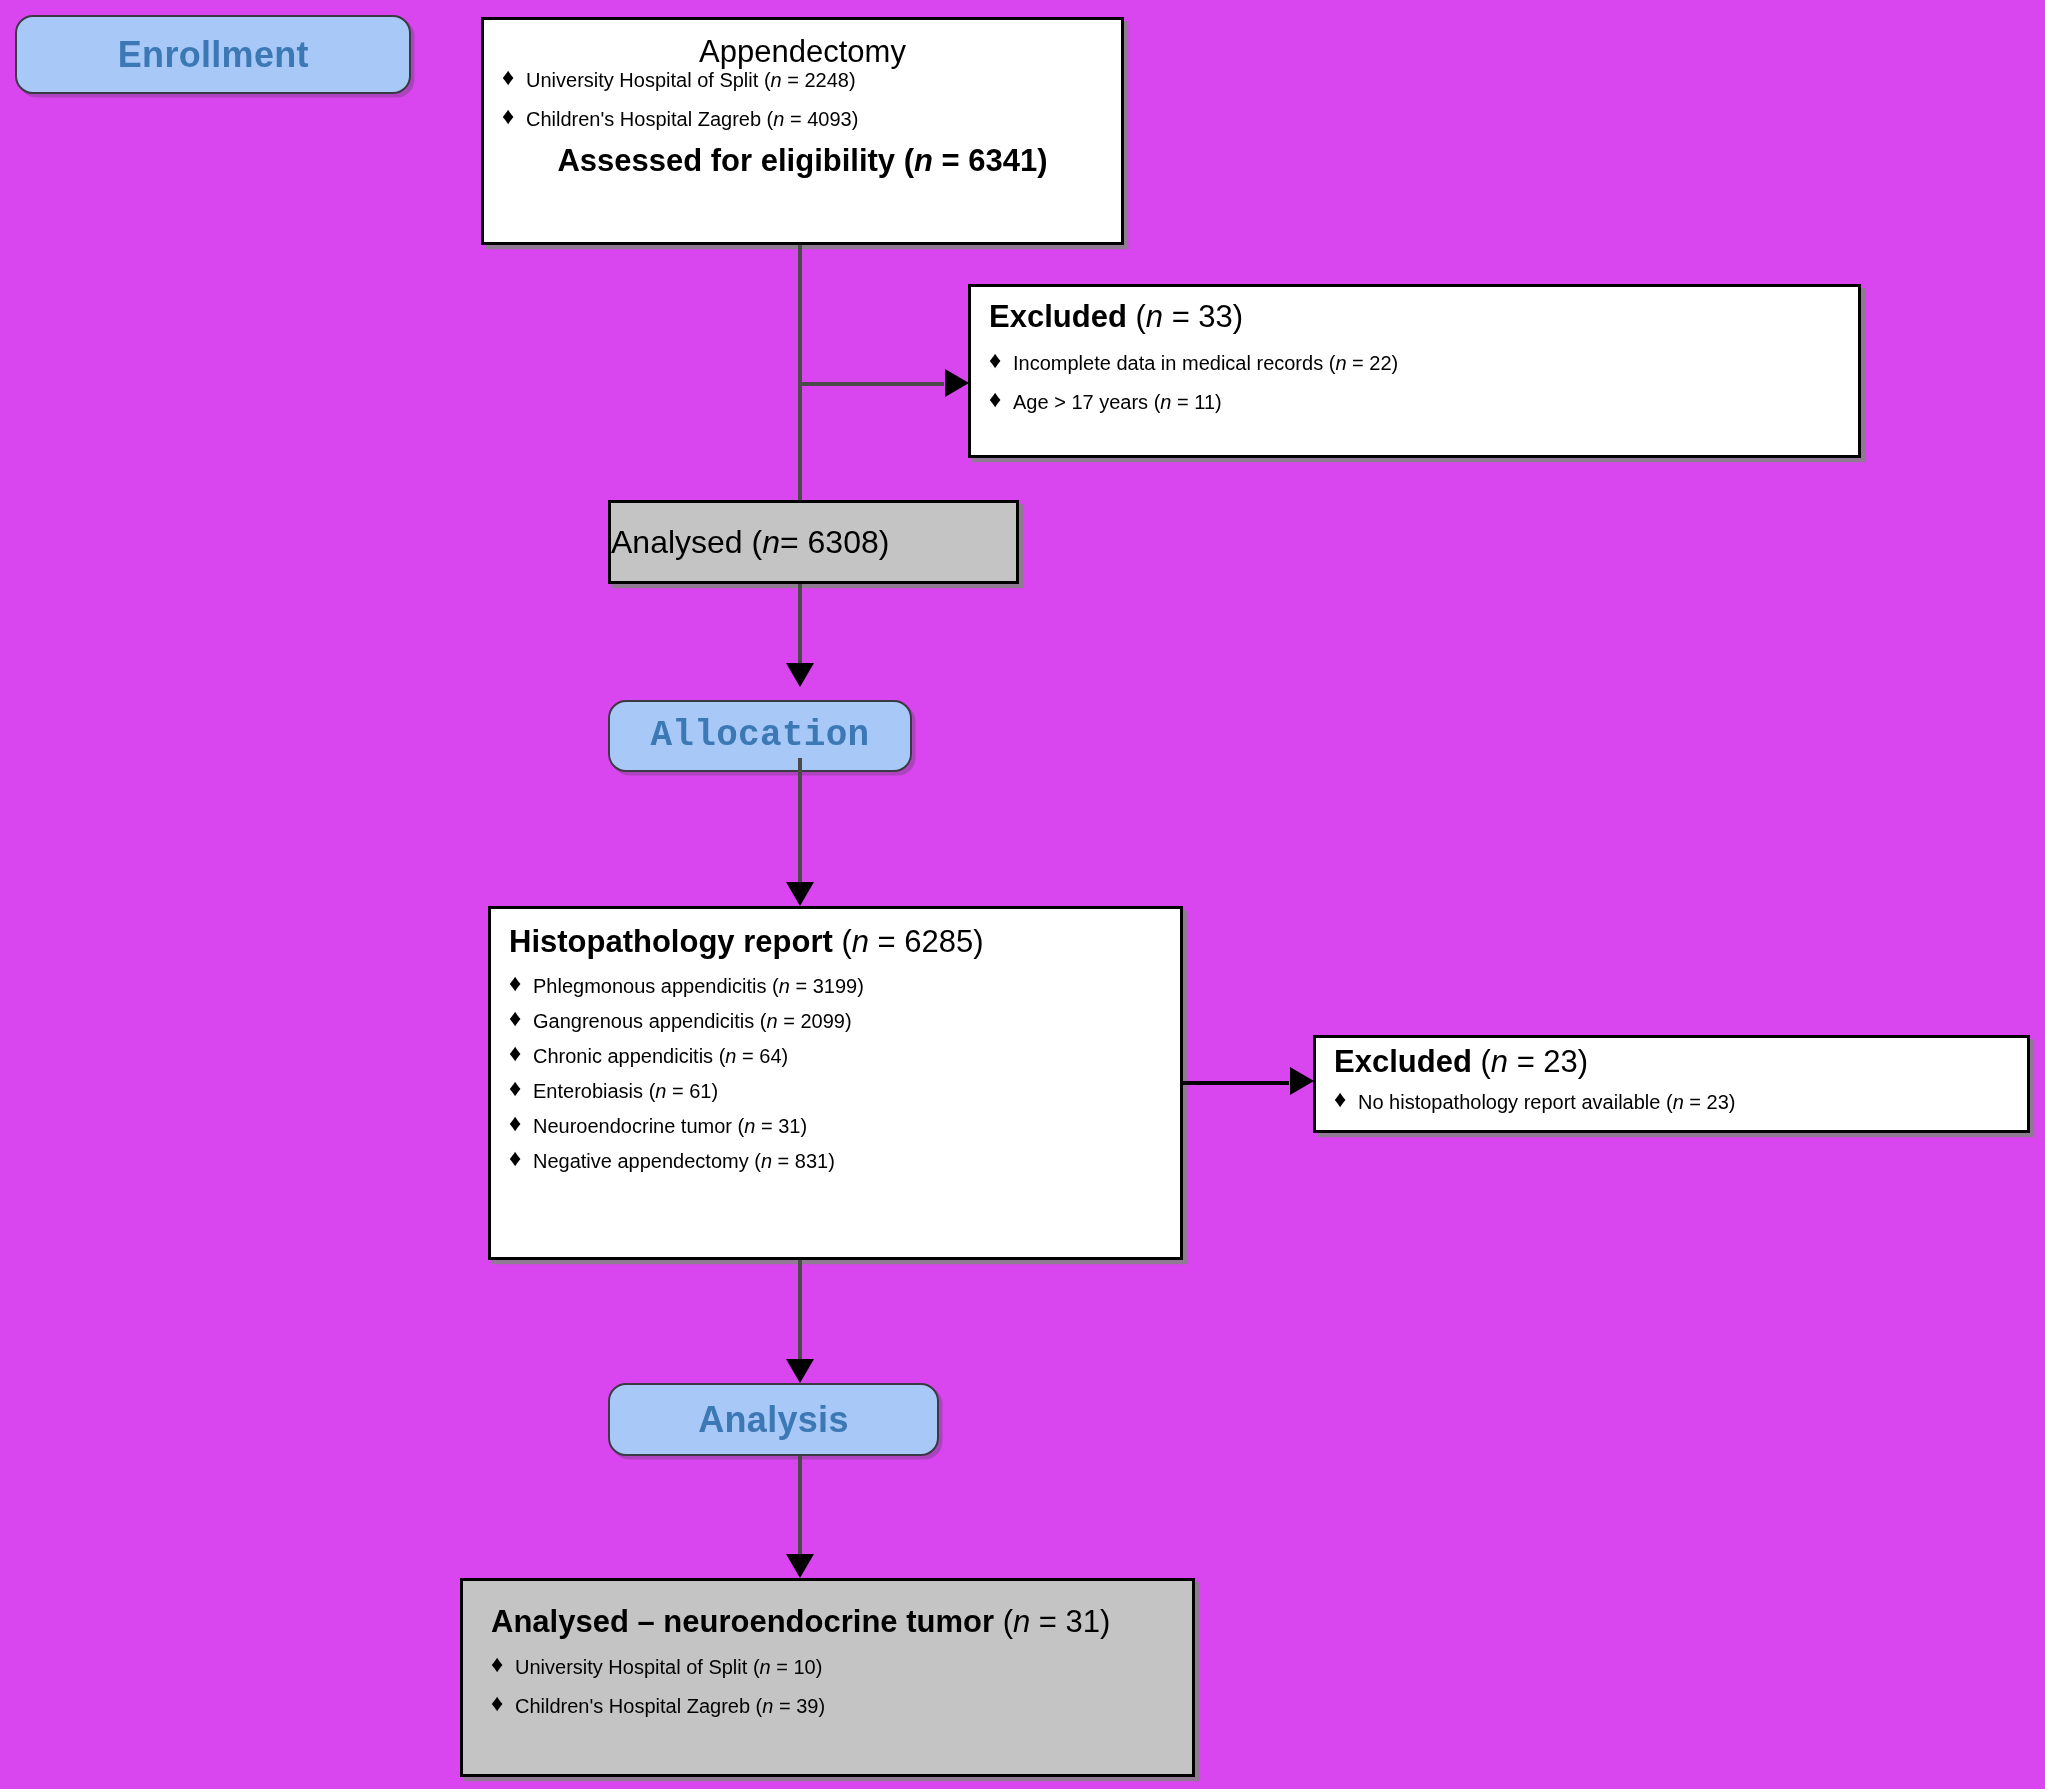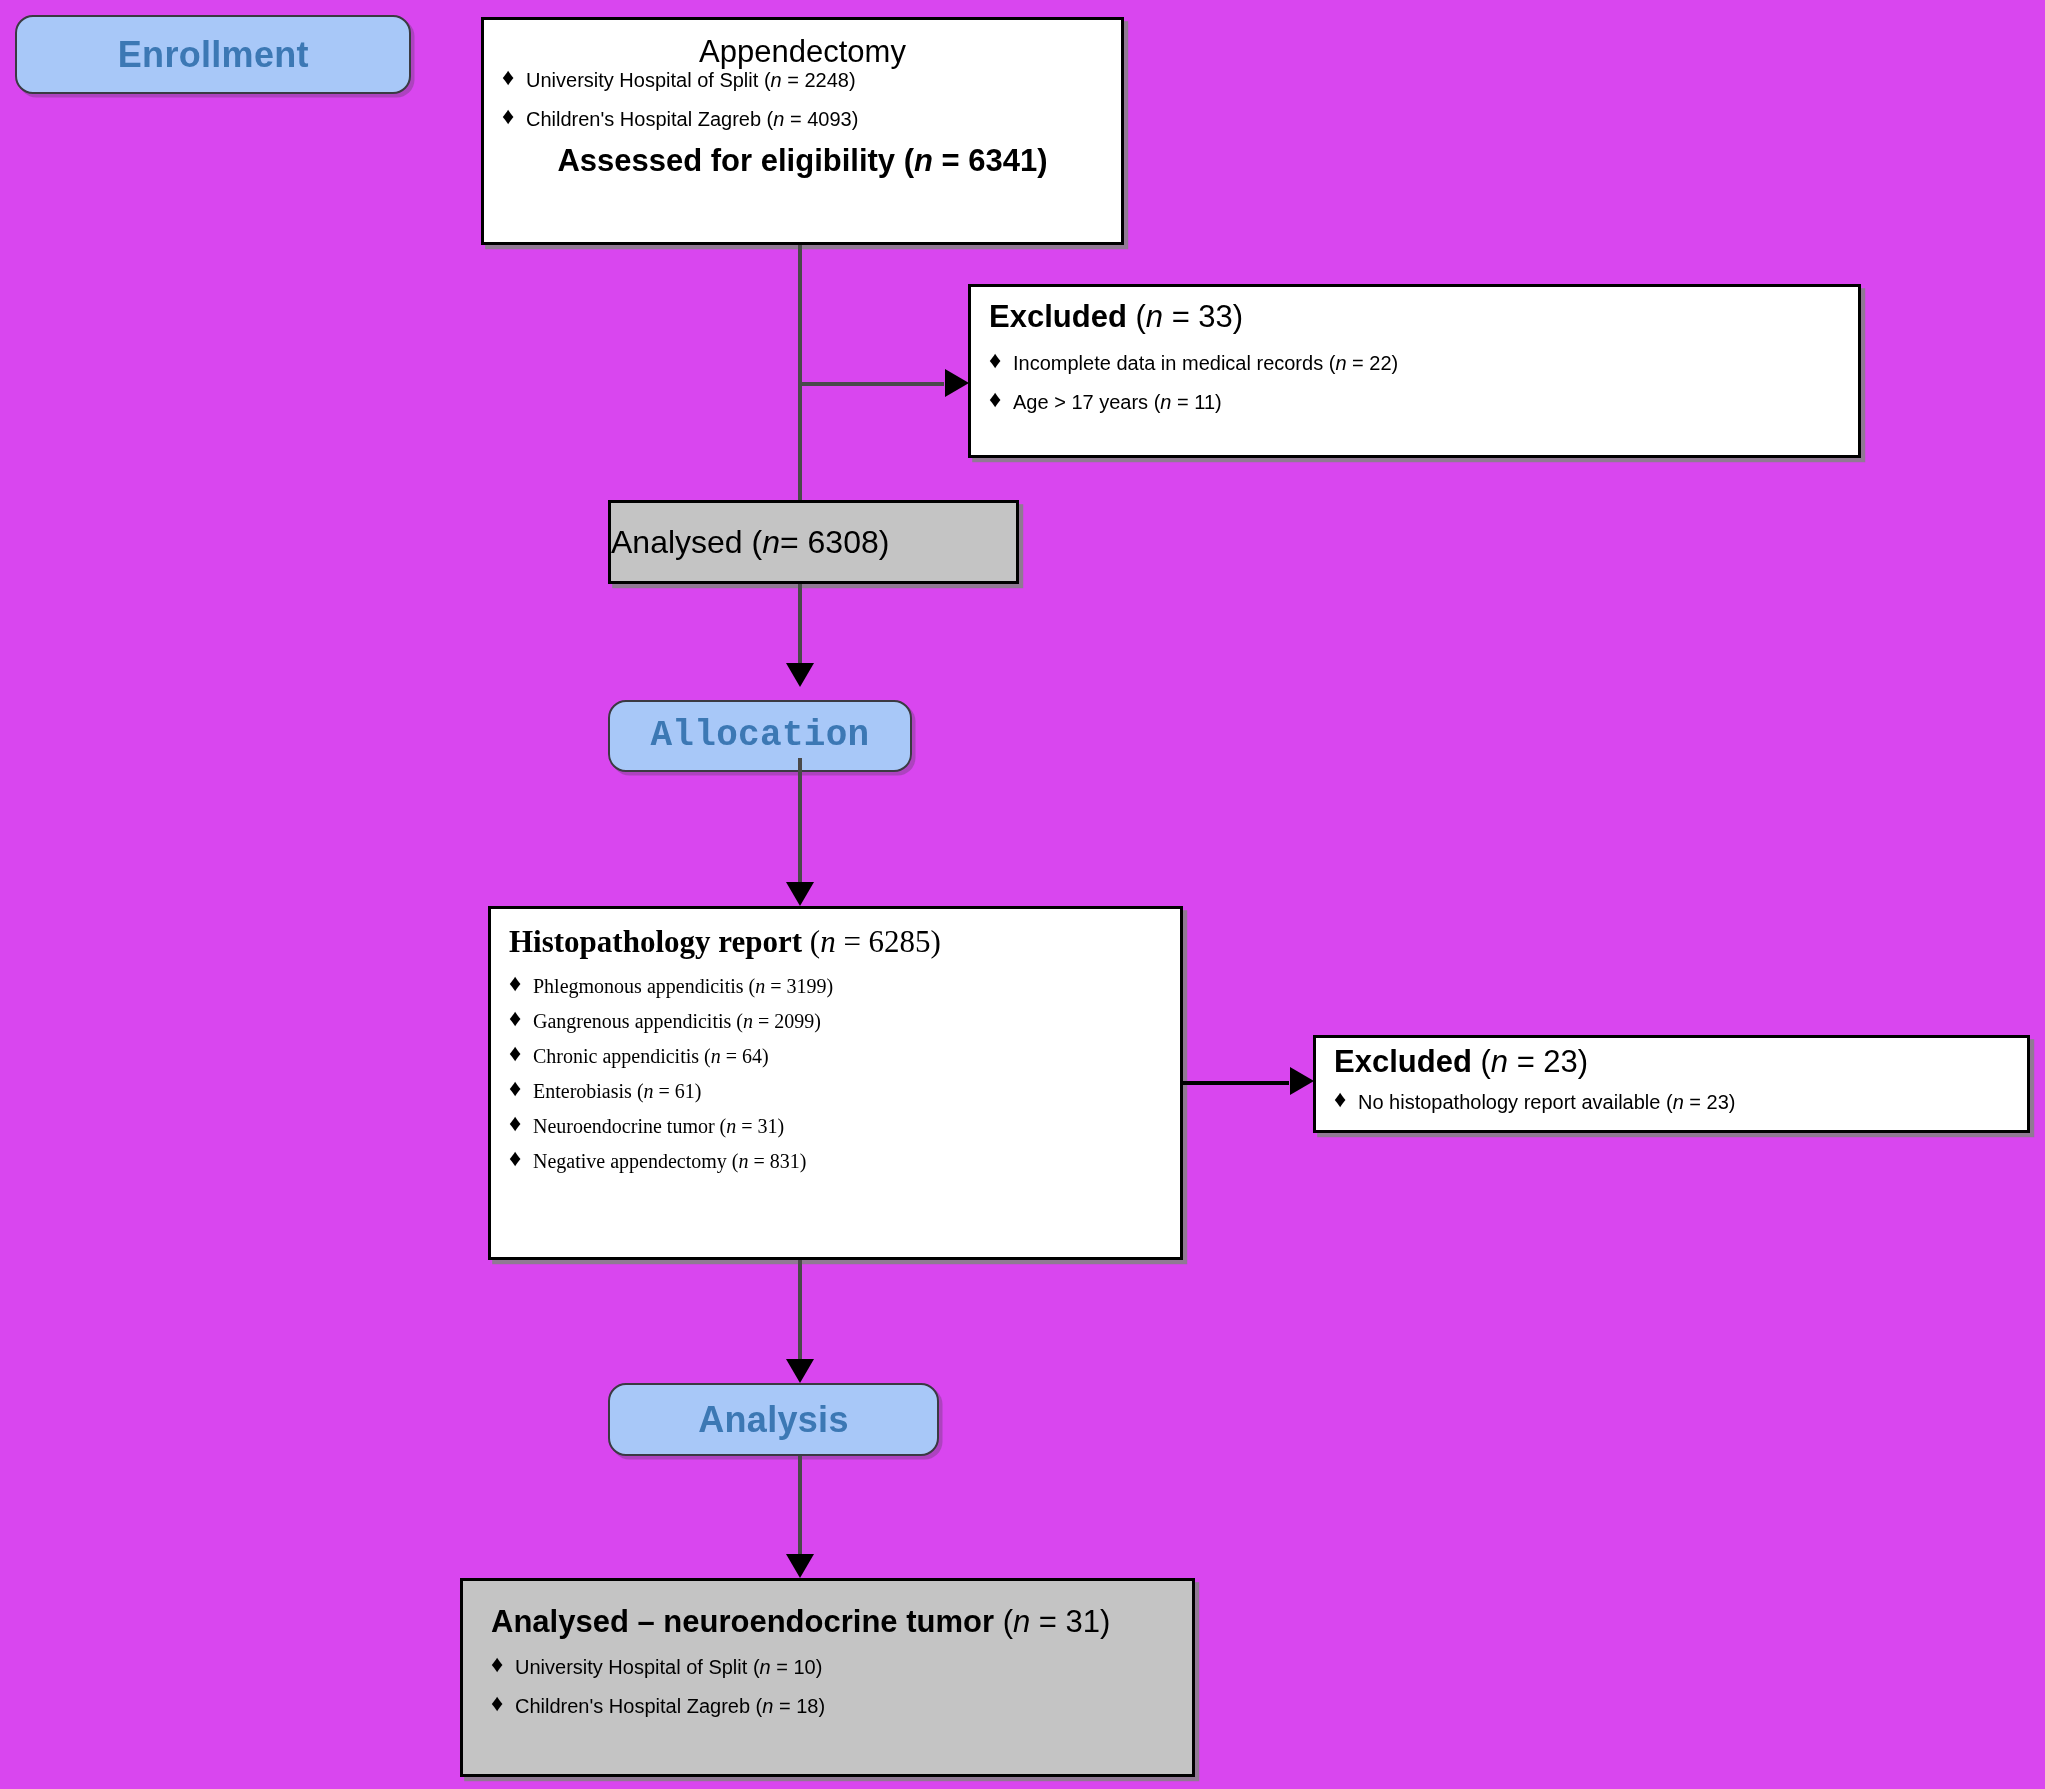--- a/index.html
+++ b/index.html
@@ -168,21 +168,21 @@
   </div>
 
   <div class="box grey" style="left:608px; top:500px; width:411px; height:84px;">
     <div class="center-box-text"><span>Analysed</span>&nbsp;<span>(</span><span class="ital">n</span><span> = 6308)</span></div>
   </div>
 
   <div class="badge" style="left:608px; top:700px; width:304px; height:72px;font-family:Liberation Mono, monospace;">
     <span>Allocation</span>
   </div>
 
-  <div class="box" style="left:488px; top:906px; width:695px; height:354px;font-family:Liberation Serif, serif;">
+  <div class="box" style="left:488px; top:906px; width:695px; height:354px;">
     <div class="box-inner" style="padding-top:16.7px;">
       <div class="line" style="margin-bottom:16.7px;"><span class="bld">Histopathology report</span> <span>(</span><span class="ital">n</span><span> = 6285)</span></div>
 
       <div class="bullet-line" style="margin-bottom:11px;">
         <span class="bullet-glyph">♦</span>
         <span class="bullet-text"><span>Phlegmonous appendicitis</span> <span>(</span><span class="ital">n</span><span> = 3199)</span></span>
       </div>
       <div class="bullet-line" style="margin-bottom:11px;">
         <span class="bullet-glyph">♦</span>
         <span class="bullet-text"><span>Gangrenous appendicitis</span> <span>(</span><span class="ital">n</span><span> = 2099)</span></span>
@@ -224,21 +224,21 @@
   <div class="box grey" style="left:460px; top:1578px; width:735px; height:199px;">
     <div class="box-inner" style="padding-top:25px; padding-left:28px;">
       <div class="line" style="margin-bottom:16.7px;"><span class="bld">Analysed – neuroendocrine tumor</span> <span>(</span><span class="ital">n</span><span> = 31)</span></div>
 
       <div class="bullet-line" style="margin-bottom:15.3px;">
         <span class="bullet-glyph">♦</span>
         <span class="bullet-text"><span>University Hospital of Split</span> <span>(</span><span class="ital">n</span><span> = 10)</span></span>
       </div>
       <div class="bullet-line" style="margin-bottom:0;">
         <span class="bullet-glyph">♦</span>
-        <span class="bullet-text"><span>Children's Hospital Zagreb</span> <span>(</span><span class="ital">n</span><span> = 18)</span></span>
+        <span class="bullet-text"><span>Children's Hospital Zagreb</span> <span>(</span><span class="ital">n</span><span> = 39)</span></span>
       </div>
     </div>
   </div>
 
   <div class="vline" style="left:798px; top:245px; height:255px;"></div>
 
   <div class="hline" style="left:798px; top:382px; width:146px;"></div>
   <div class="arrow-right" style="left:945px; top:369px;"></div>
 
   <div class="vline" style="left:798px; top:584px; height:79px;"></div>

